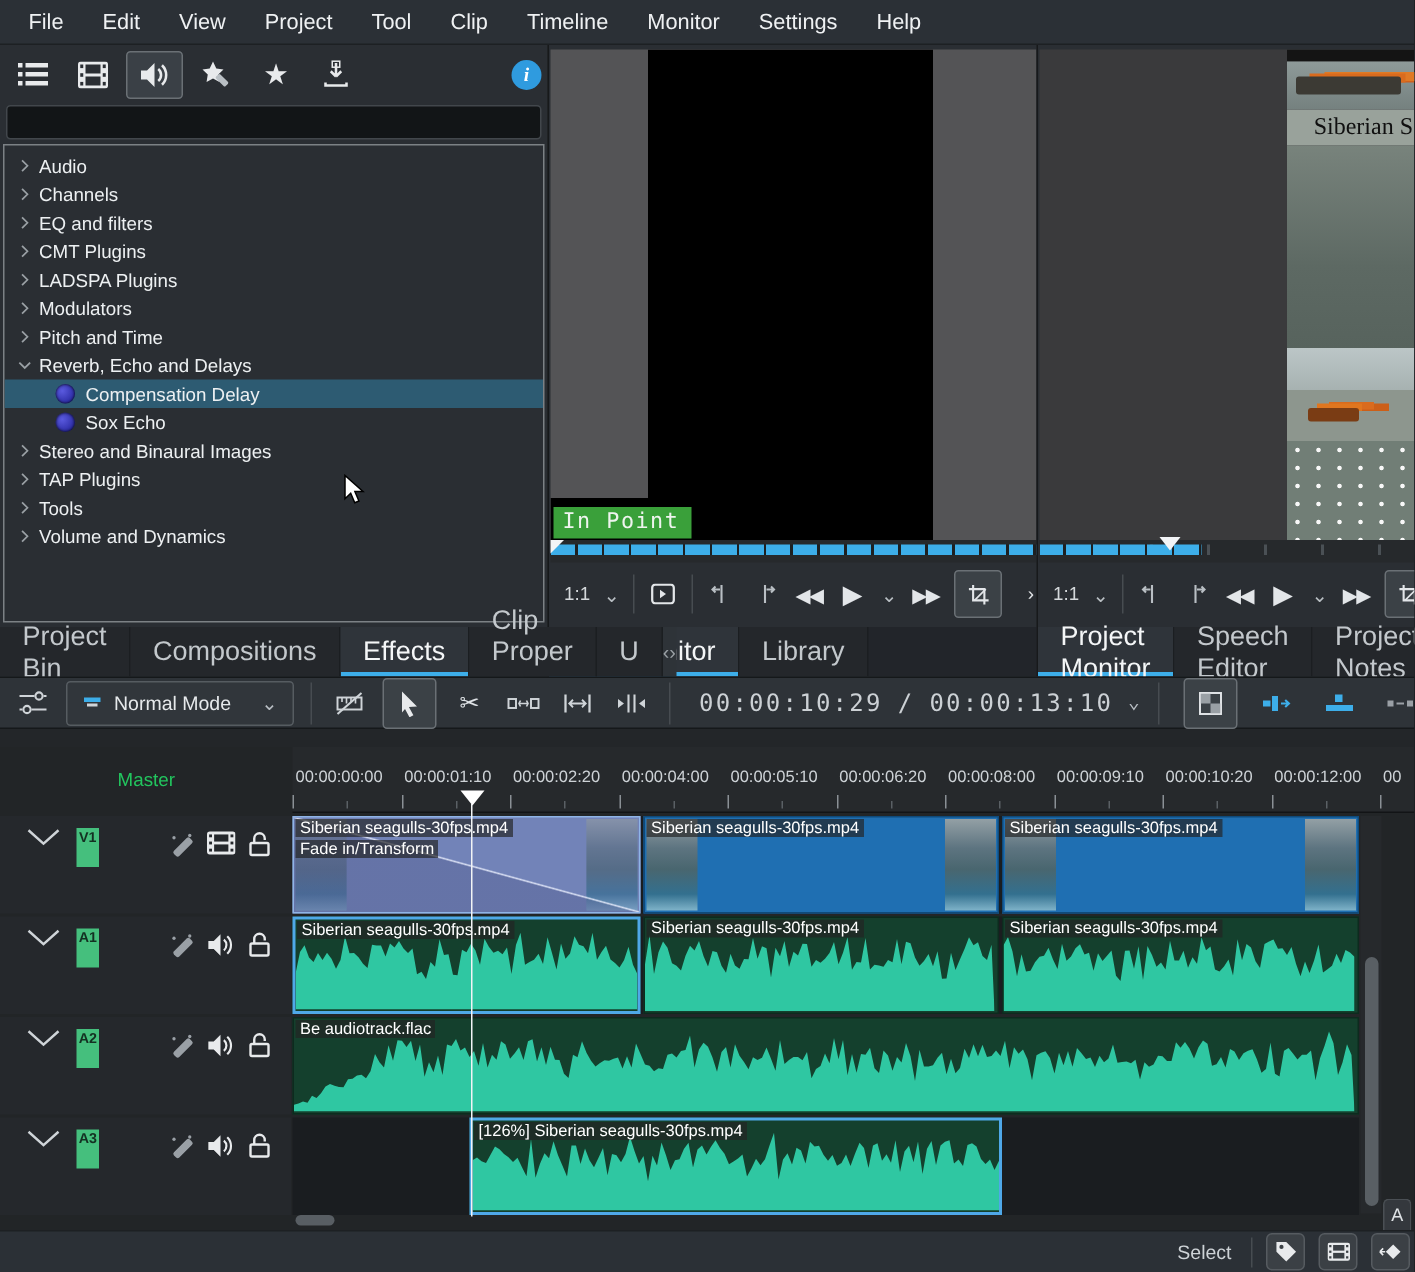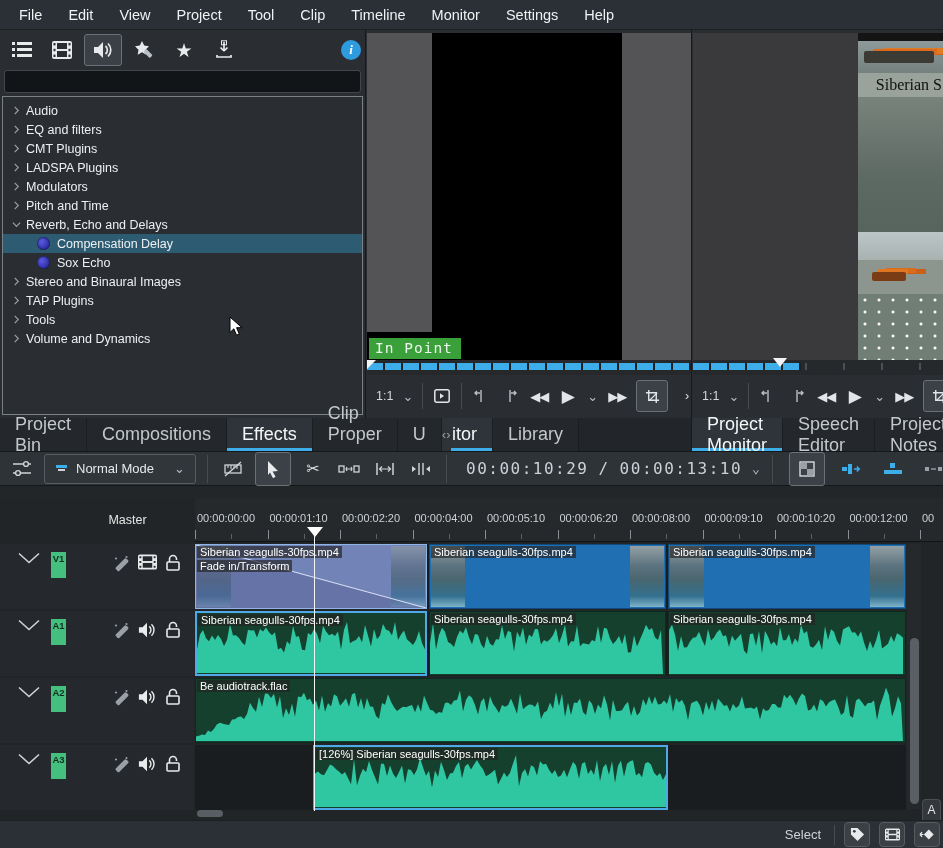--- a/index.html
+++ b/index.html
@@ -83,21 +83,21 @@
   .ticon{width:28px;height:28px;display:flex;align-items:center;justify-content:center;color:#dfe3e6;font-size:16px;flex:none;}
   .ticon.boxed{border:1px solid #6a7075;background:#3b4146;border-radius:3px;width:34px;height:32px;}
   .tc{font-family:"DejaVu Sans Mono",monospace;font-size:16px;letter-spacing:1.5px;color:#ccd1d5;
       display:flex;gap:10px;align-items:center;margin-left:8px;}
   .tl-right{margin-left:auto;display:flex;align-items:center;gap:13px;padding-right:8px;}
   .redx{position:relative;}
   .redx::after{content:"×";position:absolute;right:-3px;bottom:-5px;color:#d23b3b;font-size:13px;font-weight:bold;}
   
   .timeline{position:absolute;top:498px;left:0;width:943px;height:322px;background:#222527;overflow:hidden;}
   .master{position:absolute;left:0;top:0;width:195px;height:44px;display:flex;align-items:center;
-          justify-content:center;font-size:12.5px;color:#e5e5e5;padding-left:30px;}
+          justify-content:center;font-size:12.5px;color:#22c55e;}
   .tl-ruler{position:absolute;left:195px;top:0;right:0;height:44px;background:#26292c;border-bottom:1px solid #121416;box-sizing:border-box;}
   .tick .lbl{position:absolute;top:14px;font-size:11px;color:#cdd2d6;white-space:nowrap;}
   .tick .mark{position:absolute;bottom:2px;width:1px;height:9px;background:#8a9095;}
   .tick .mark2{position:absolute;bottom:2px;width:1px;height:5px;background:#5a6065;}
   .track-header{position:absolute;left:0;width:194px;height:65px;background:#25282c;display:flex;align-items:flex-start;padding-top:8px;box-sizing:border-box;}
   .th-chev{margin-left:16px;width:28px;display:flex;}
   .badge{width:15px;height:26px;margin-left:7px;background:#45bf7d;color:#143022;font-size:9.5px;
          display:flex;justify-content:center;padding-top:1px;box-sizing:border-box;font-weight:bold;}
   .th-ic{width:26px;display:flex;justify-content:center;margin-top:2px;}
   .th-ic.first{margin-left:42px;}
@@ -216,20 +216,28 @@
               </svg>
             </span>
             <span>Audio</span>
           </div>
           <div class="tree-row">
             <span class="tree-chev">
               <svg width="9" height="9" viewBox="0 0 10 10">
                 <path d="M3 1l4 4-4 4" fill="none" stroke="#9aa0a5" stroke-width="1.3"></path>
               </svg>
             </span>
+            <span>Channels</span>
+          </div>
+          <div class="tree-row">
+            <span class="tree-chev">
+              <svg width="9" height="9" viewBox="0 0 10 10">
+                <path d="M3 1l4 4-4 4" fill="none" stroke="#9aa0a5" stroke-width="1.3"></path>
+              </svg>
+            </span>
             <span>EQ and filters</span>
           </div>
           <div class="tree-row">
             <span class="tree-chev">
               <svg width="9" height="9" viewBox="0 0 10 10">
                 <path d="M3 1l4 4-4 4" fill="none" stroke="#9aa0a5" stroke-width="1.3"></path>
               </svg>
             </span>
             <span>CMT Plugins</span>
           </div>

